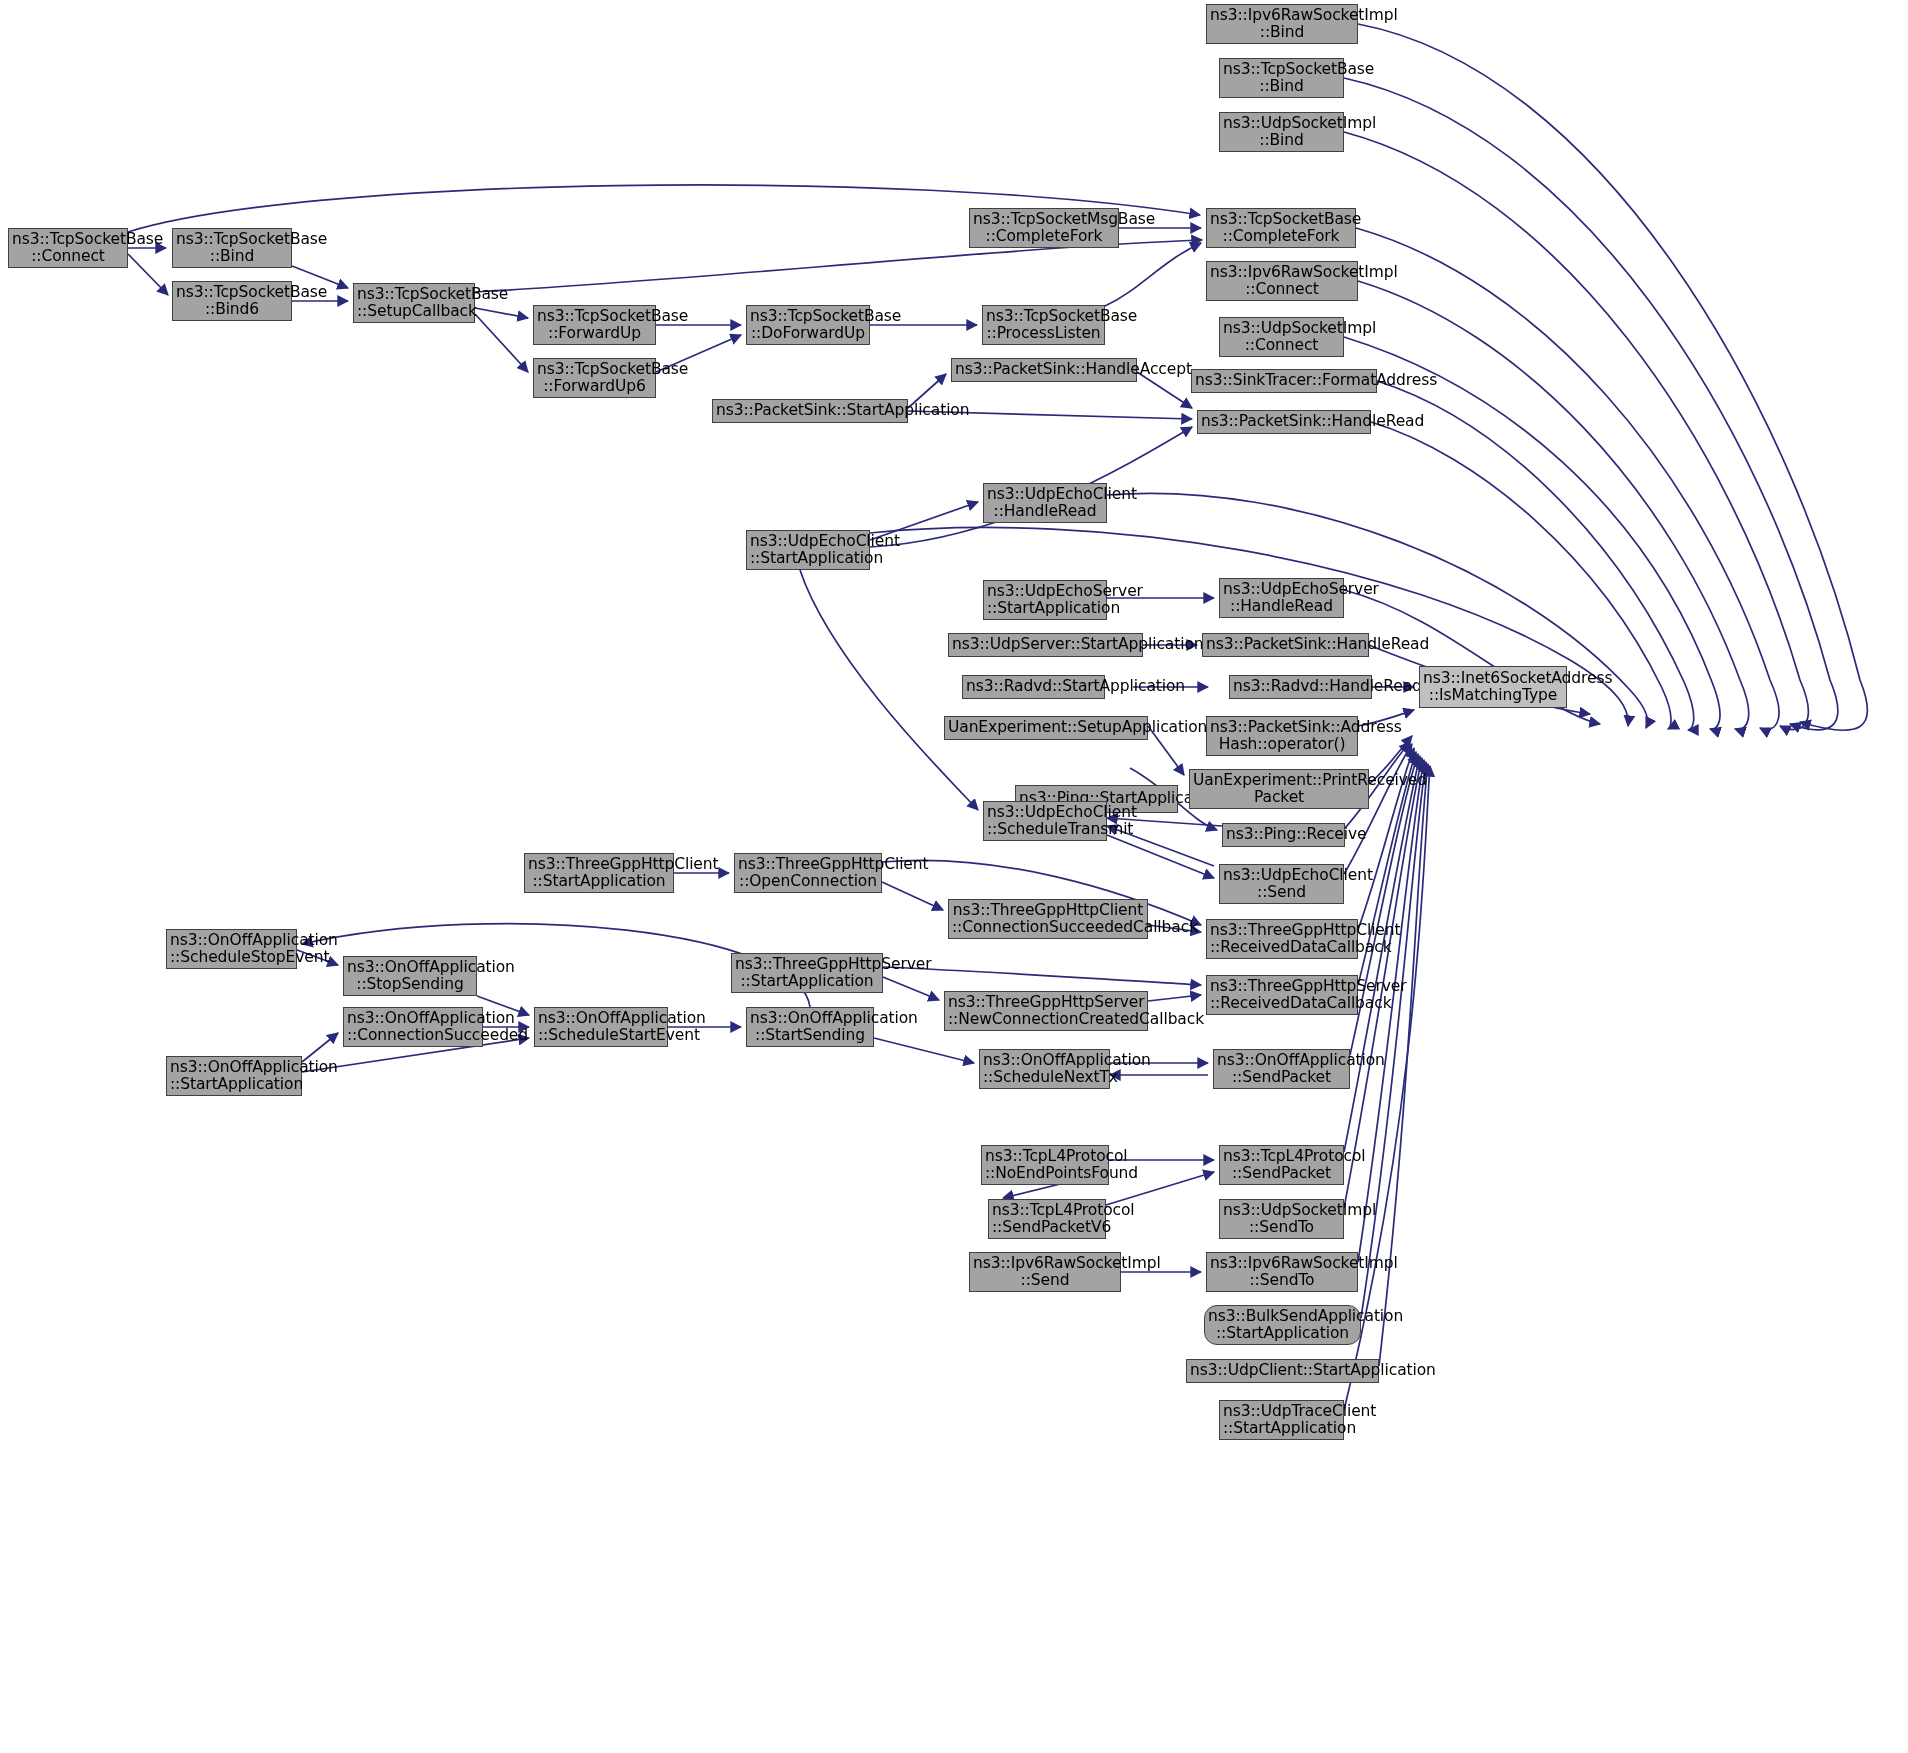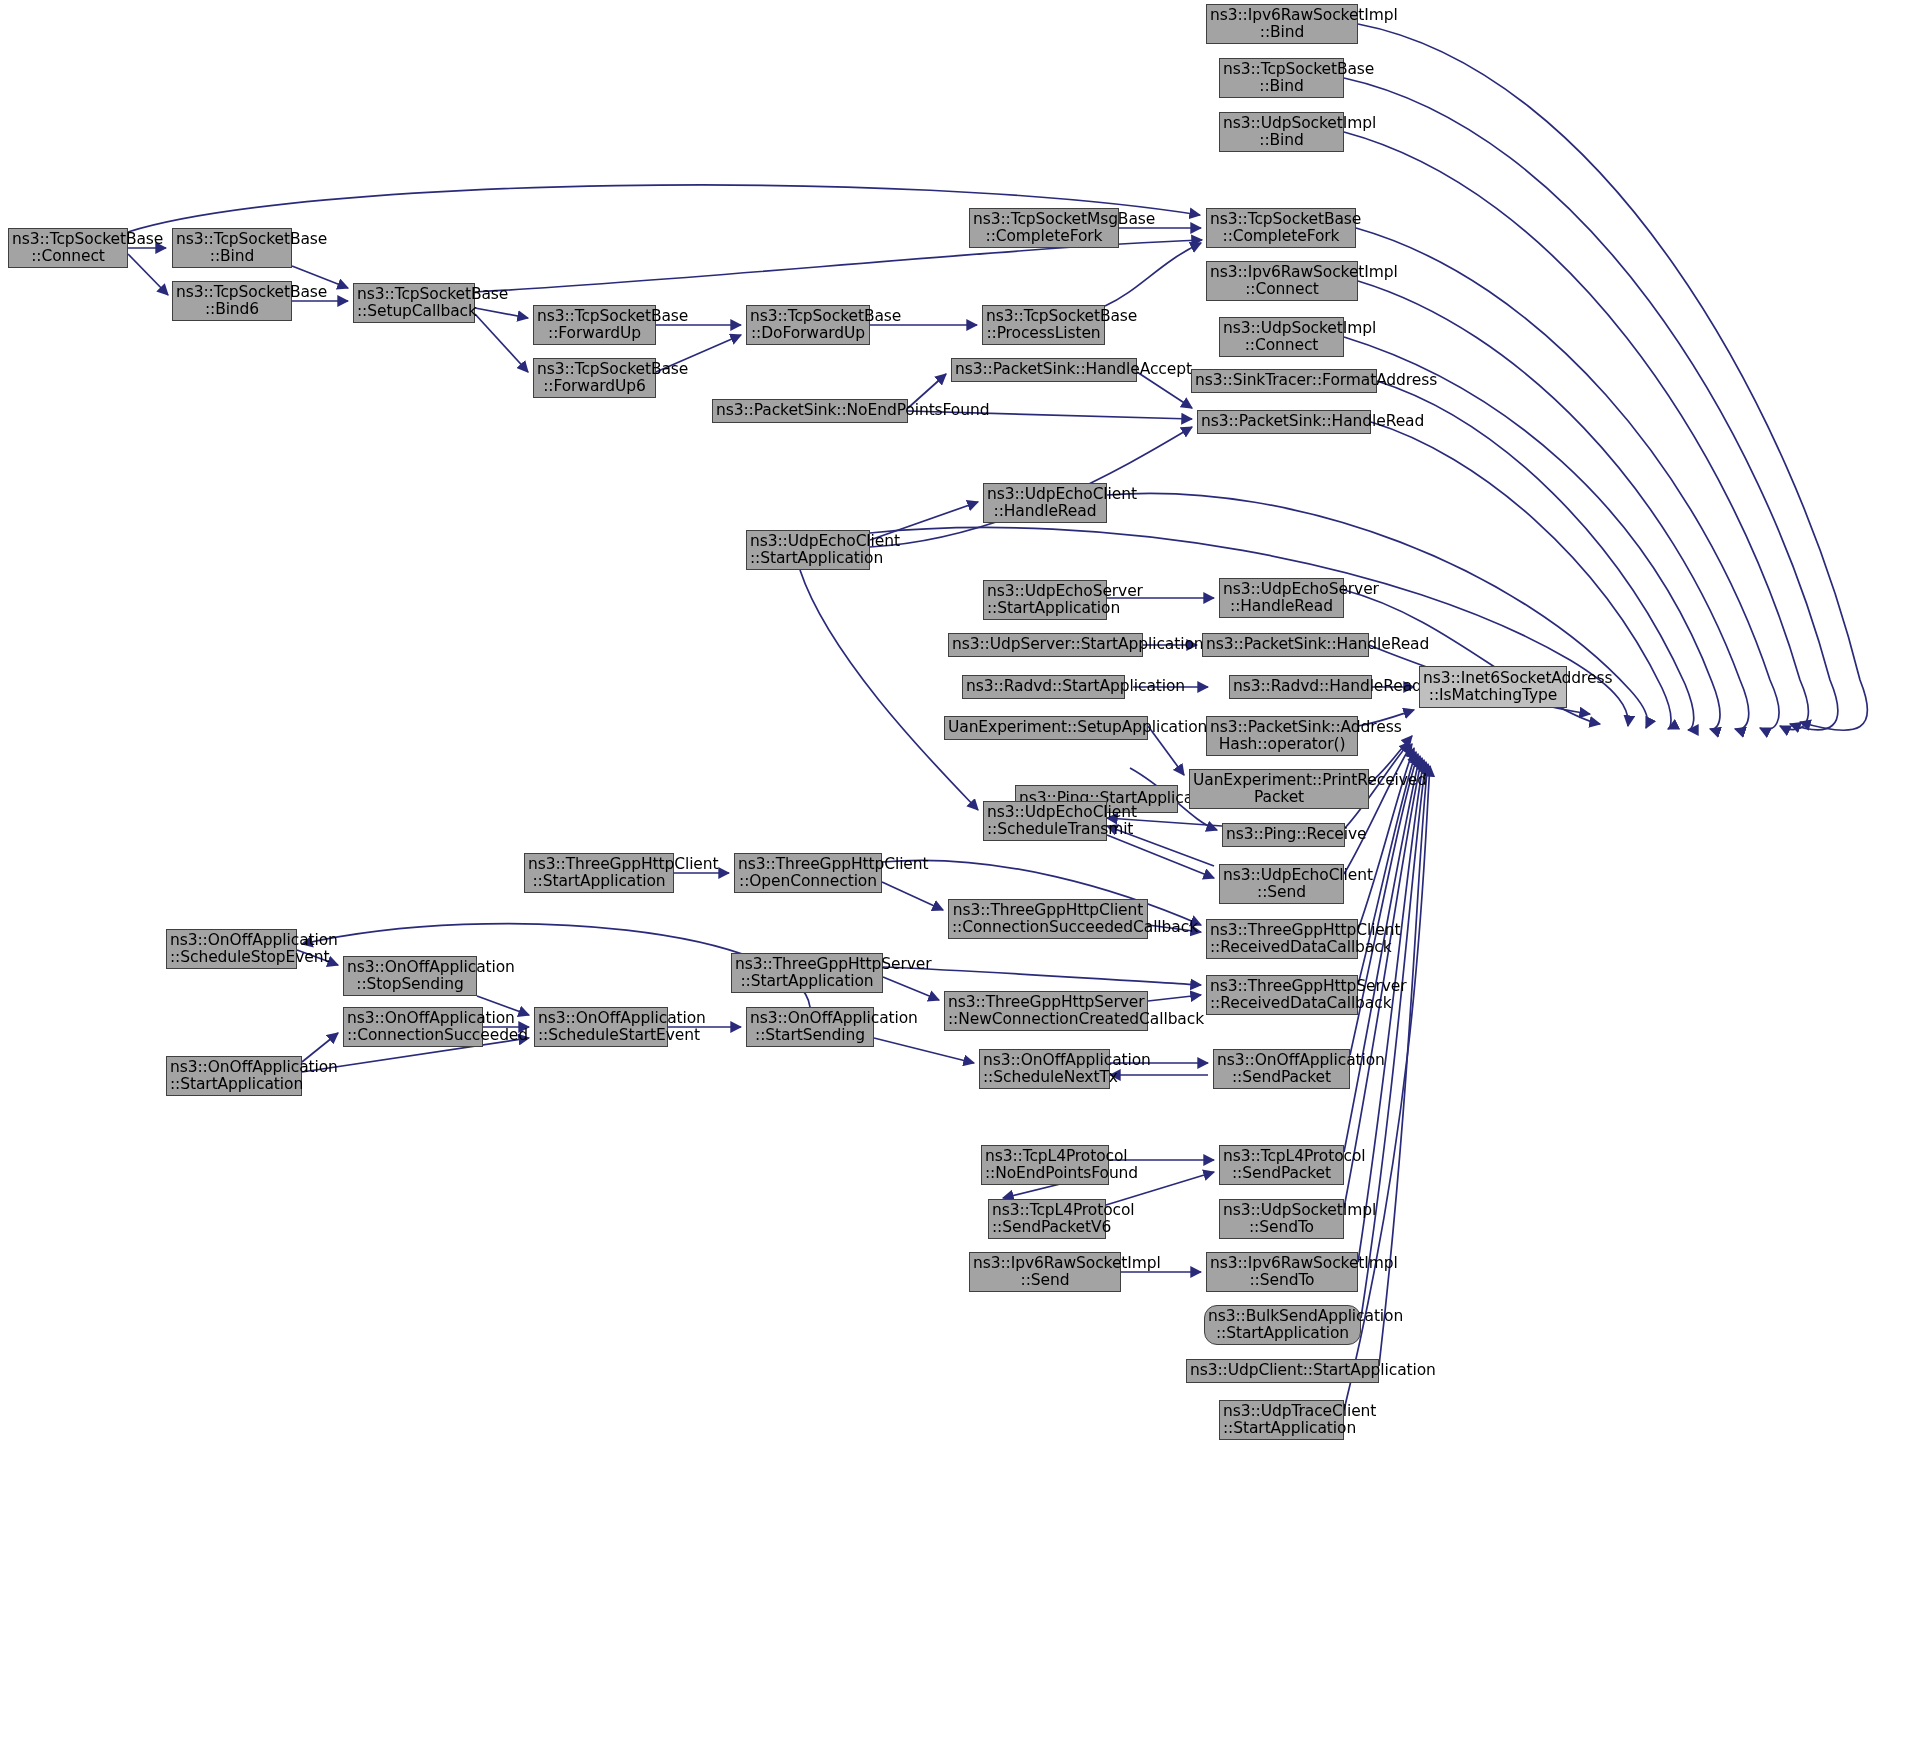--- a/index.html
+++ b/index.html
@@ -146,34 +146,34 @@
 ::Bind</span></div>
       <div class="node" style="left: 1219px; top: 58px; width: 125px; height: 40px;"><span>ns3::TcpSocketBase
 ::Bind</span></div>
       <div class="node" style="left: 1219px; top: 112px; width: 125px; height: 40px;"><span>ns3::UdpSocketImpl
 ::Bind</span></div>
       <div class="node" style="left: 1206px; top: 261px; width: 152px; height: 40px;"><span>ns3::Ipv6RawSocketImpl
 ::Connect</span></div>
       <div class="node" style="left: 1219px; top: 317px; width: 125px; height: 40px;"><span>ns3::UdpSocketImpl
 ::Connect</span></div>
       <div class="node" style="left: 951px; top: 358px; width: 186px; height: 24px;"><span>ns3::PacketSink::HandleAccept</span></div>
-      <div class="node" style="left: 712px; top: 399px; width: 196px; height: 24px;"><span>ns3::PacketSink::NoEndPointsFound</span></div>
+      <div class="node" style="left: 712px; top: 399px; width: 196px; height: 24px;"><span>ns3::PacketSink::StartApplication</span></div>
       <div class="node" style="left: 1191px; top: 369px; width: 186px; height: 24px;"><span>ns3::SinkTracer::FormatAddress</span></div>
       <div class="node" style="left: 1197px; top: 410px; width: 174px; height: 24px;"><span>ns3::PacketSink::HandleRead</span></div>
       <div class="node" style="left: 983px; top: 483px; width: 124px; height: 40px;"><span>ns3::UdpEchoClient
 ::HandleRead</span></div>
       <div class="node" style="left: 746px; top: 530px; width: 124px; height: 40px;"><span>ns3::UdpEchoClient
 ::StartApplication</span></div>
       <div class="node" style="left: 983px; top: 580px; width: 124px; height: 40px;"><span>ns3::UdpEchoServer
 ::StartApplication</span></div>
       <div class="node" style="left: 1219px; top: 578px; width: 125px; height: 40px;"><span>ns3::UdpEchoServer
 ::HandleRead</span></div>
       <div class="node" style="left: 948px; top: 633px; width: 195px; height: 24px;"><span>ns3::UdpServer::StartApplication</span></div>
       <div class="node" style="left: 1202px; top: 633px; width: 167px; height: 24px;"><span>ns3::PacketSink::HandleRead</span></div>
-      <div class="node" style="left: 962px; top: 675px; width: 163px; height: 24px;"><span>ns3::Radvd::StartApplication</span></div>
+      <div class="node" style="left: 962px; top: 675px; width: 143px; height: 24px;"><span>ns3::Radvd::StartApplication</span></div>
       <div class="node" style="left: 1213px; top: 675px; width: 143px; height: 24px; margin-left: 16px;"><span>ns3::Radvd::HandleRead</span></div>
       <div class="node" style="left: 944px; top: 716px; width: 204px; height: 24px;"><span>UanExperiment::SetupApplications</span></div>
       <div class="node" style="left: 1206px; top: 716px; width: 152px; height: 40px;"><span>ns3::PacketSink::Address
 Hash::operator()</span></div>
       <div class="node" style="left: 967px; top: 785px; width: 163px; height: 28px; margin-left: 48px;"><span>ns3::Ping::StartApplication</span></div>
       <div class="node" style="left: 1189px; top: 769px; width: 180px; height: 40px;"><span>UanExperiment::PrintReceived
 Packet</span></div>
       <div class="node" style="left: 983px; top: 801px; width: 124px; height: 40px;"><span>ns3::UdpEchoClient
 ::ScheduleTransmit</span></div>
       <div class="node" style="left: 1222px; top: 823px; width: 123px; height: 24px;"><span>ns3::Ping::Receive</span></div>

